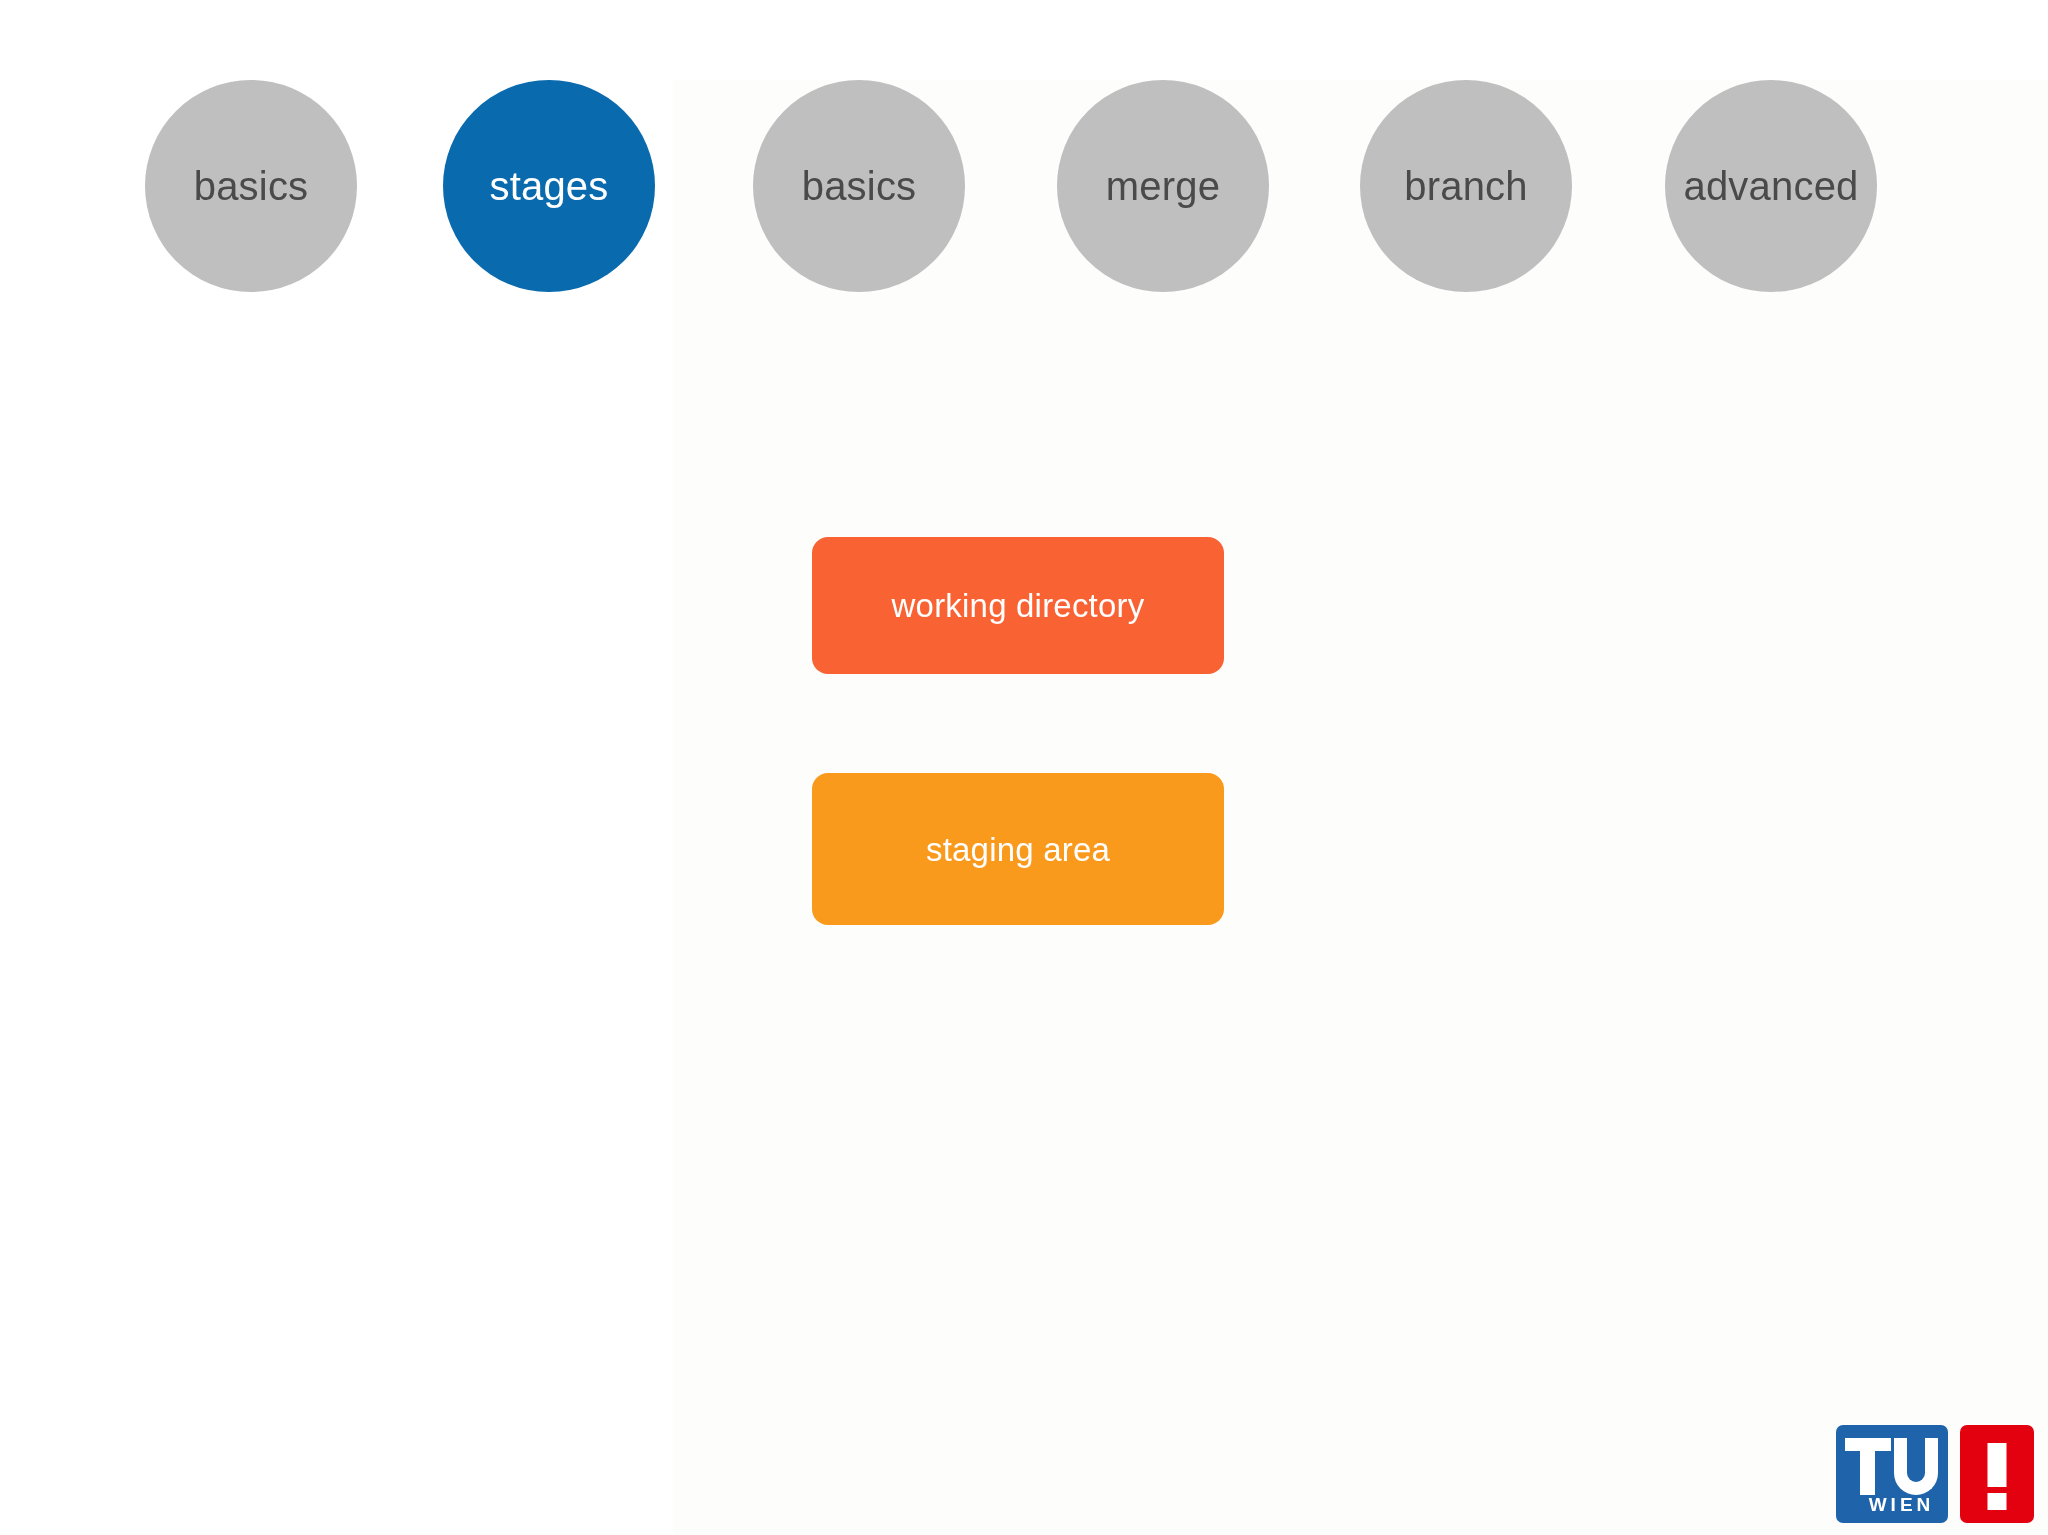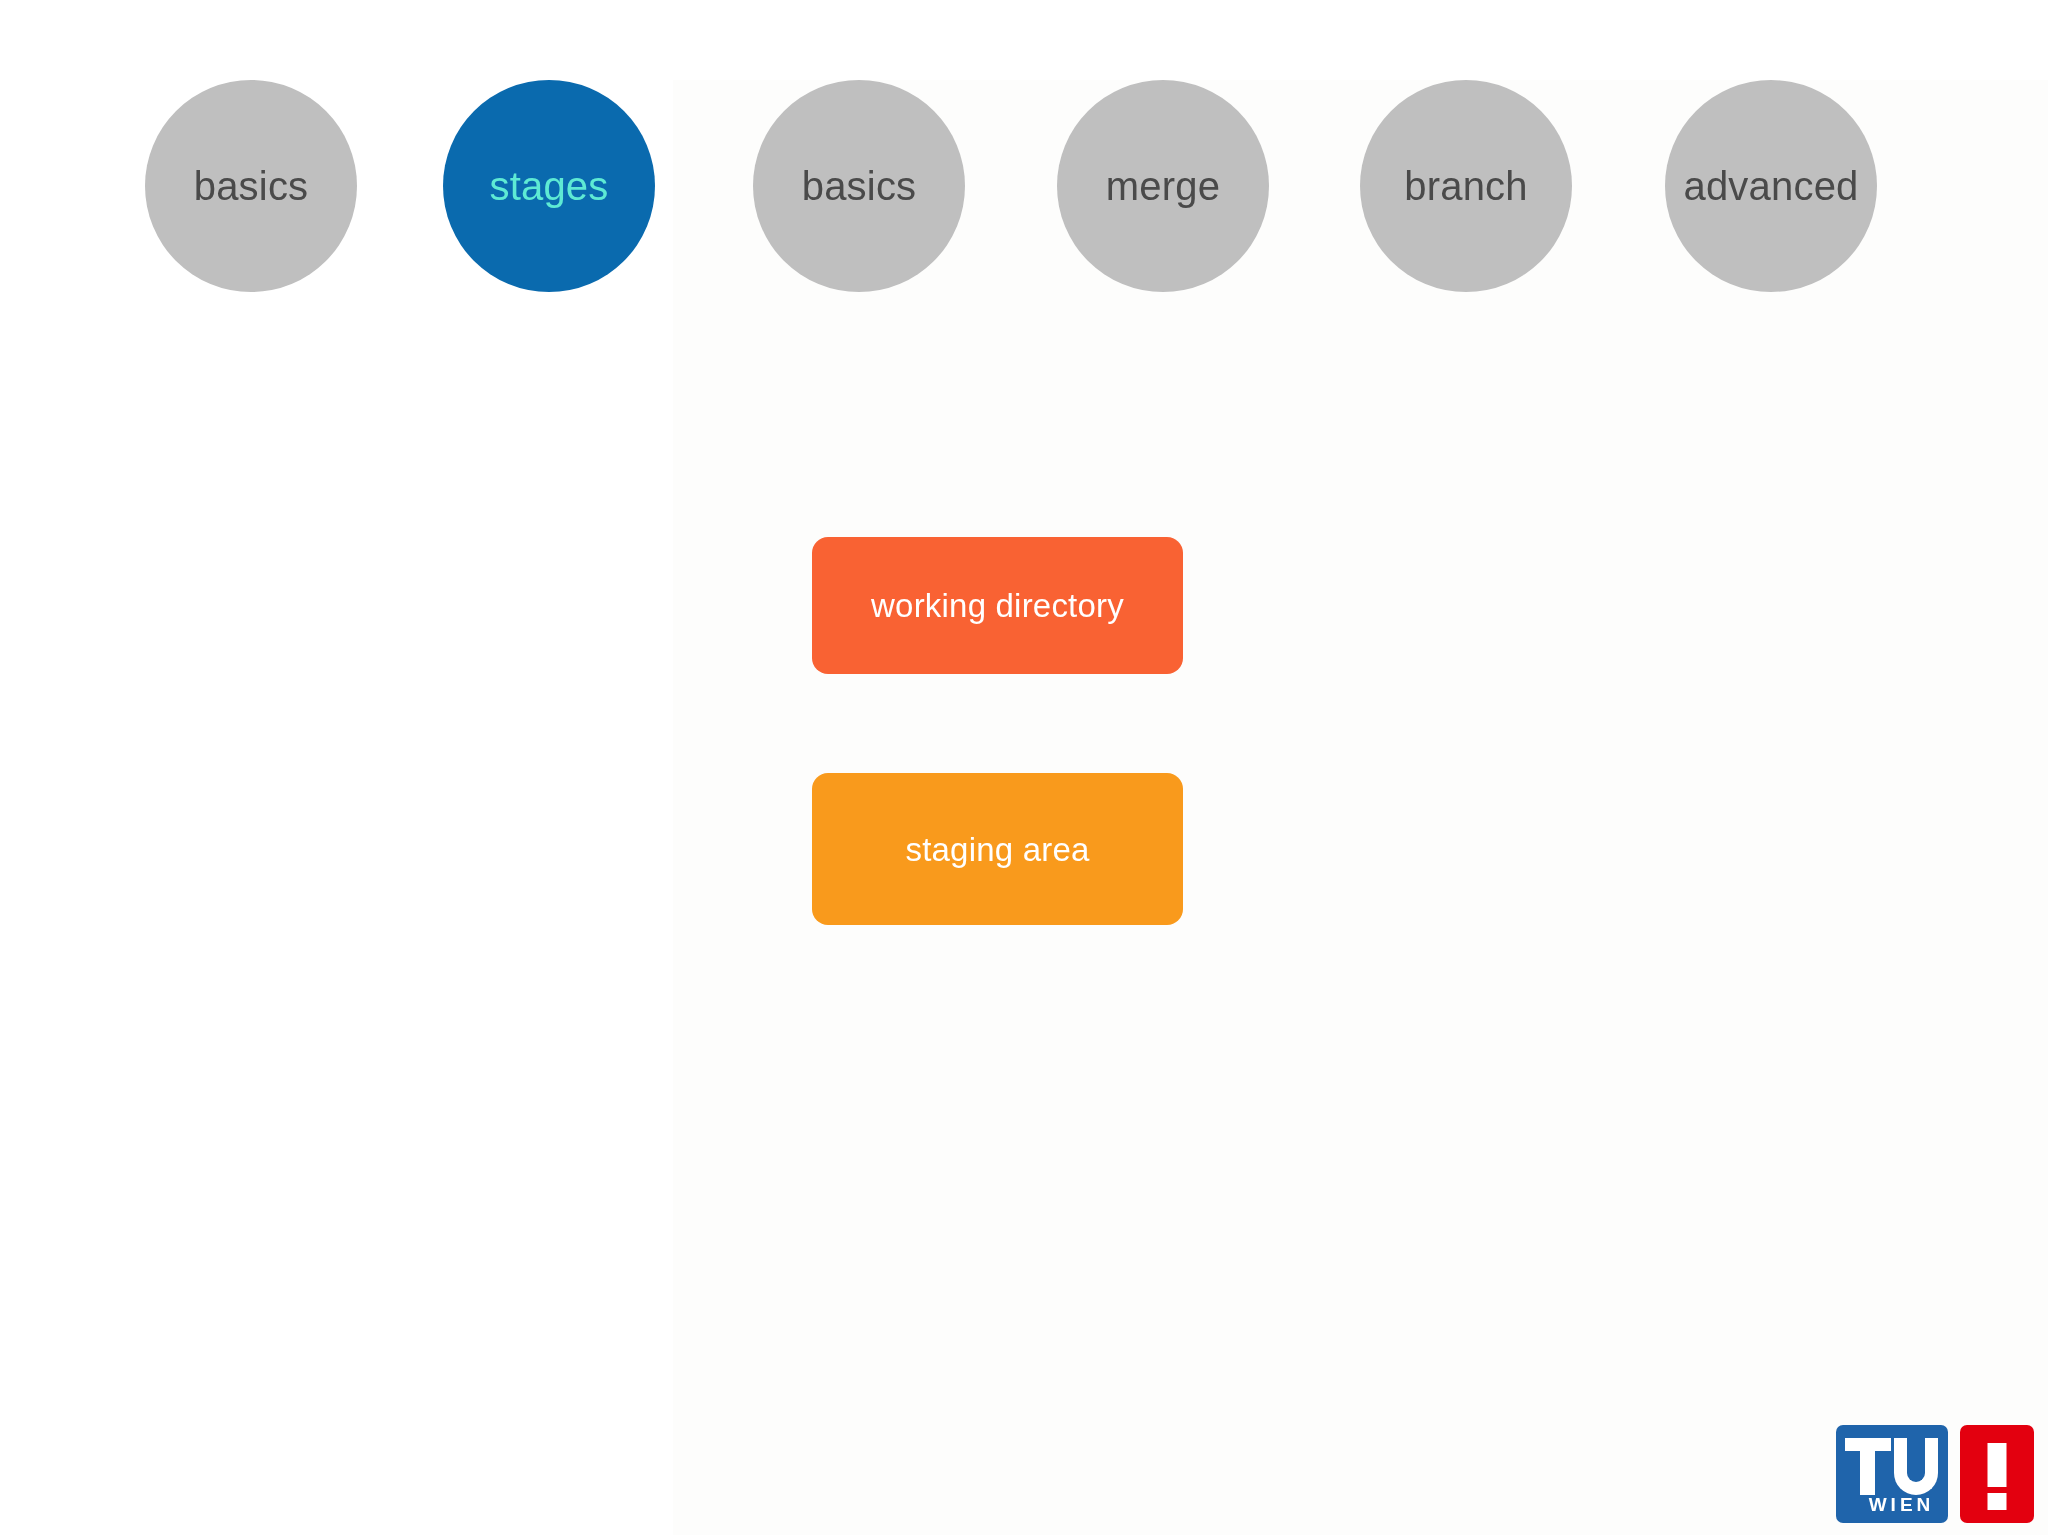--- a/index.html
+++ b/index.html
@@ -54,36 +54,36 @@
   .topic-circle.inactive {
     background: #bfbfbf;
   }
   .topic-circle.inactive .topic-label {
     color: #4a4a4a;
   }
   .topic-circle.active {
     background: #0a6aae;
   }
   .topic-circle.active .topic-label {
-    color: #5eead4;
+    color: #ffffff;
   }
 
   
   #circle-basics   { left: 145px; }
   #circle-stages   { left: 443px; }
   #circle-branch   { left: 753px; }
   #circle-merge    { left: 1057px; }
   #circle-remotes  { left: 1360px; }
   #circle-advanced { left: 1665px; }
 
   
   .stage-box {
     position: absolute;
     left: 812px;
-    width: 371px;
+    width: 412px;
     border-radius: 16px;
     display: flex;
     align-items: center;
     justify-content: center;
     box-sizing: border-box;
   }
   .stage-box .stage-label {
     color: #ffffff;
     font-size: 33px;
     font-weight: 400;

